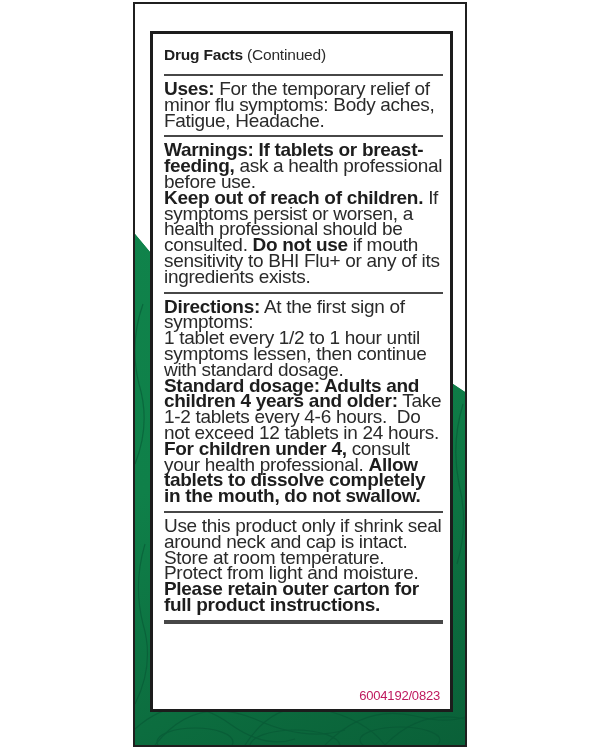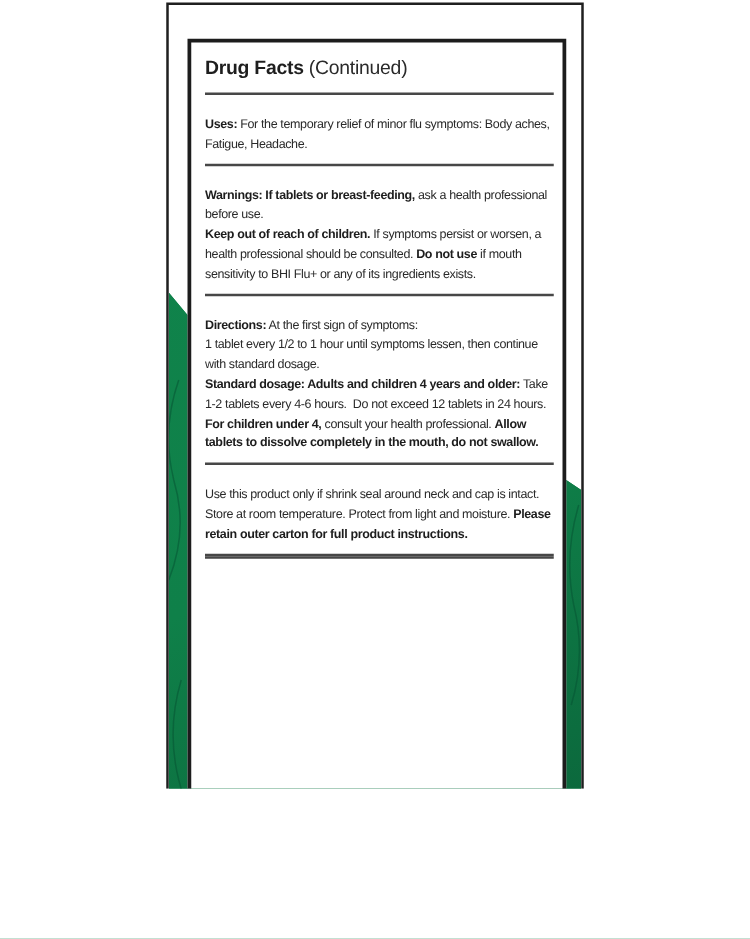--- a/index.html
+++ b/index.html
@@ -1,17 +1,17 @@
 <!DOCTYPE html>
 <html><head>
 <meta charset="utf-8">
 <style>
   html,body{margin:0;padding:0;background:#ffffff;}
   .screen{
-    position:relative;width:600px;height:631px;background:#ffffff;overflow:hidden;
+    position:relative;width:600px;height:751px;background:#ffffff;overflow:hidden;
     font-family:"Liberation Sans","DejaVu Sans",sans-serif;
   }
   .outer-frame{
     position:absolute;left:133px;top:2px;width:330px;height:741px;
     border:2px solid #1f1f1f;background:#ffffff;overflow:hidden;
   }
   .green-bg{
     position:absolute;left:0;top:0;width:330px;height:741px;
     background:linear-gradient(155deg,#15935355 0%,#10854c 0%,#0f8049 55%,#0a6038 100%);
     background-color:#0f8049;
@@ -24,21 +24,21 @@
   }
   .panel-content{padding:9px 6px 0 10px;}
   .df-header{
     margin:3px 0 10px 1px;font-size:15.5px;line-height:18px;color:#1e1e1e;
     letter-spacing:-0.2px;
   }
   .df-header .b{font-weight:bold;}
   .df-header .r{font-weight:normal;color:#2a2a2a;}
   .rule{height:2px;background:#474747;margin:0 1px;}
   .sec{
-    margin:16px 1px 7px 1px;font-size:10px;line-height:15.8px;color:#2a2a2a;
+    margin:5px 1px 7px 1px;font-size:19px;line-height:15.8px;color:#2a2a2a;
     letter-spacing:-0.3px;white-space:pre-line;
   }
   .sec .b{font-weight:bold;color:#1d1d1d;}
   .lot-code{
     position:absolute;right:10px;bottom:6px;font-size:13px;color:#be185d;
     letter-spacing:-0.2px;
   }
 </style>
 </head>
 <body>

